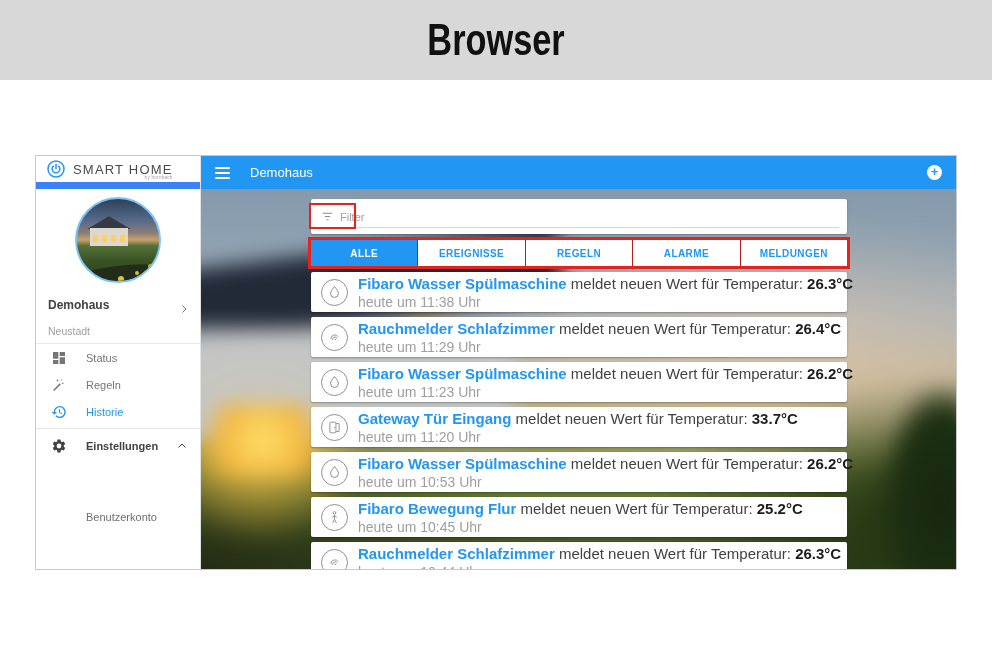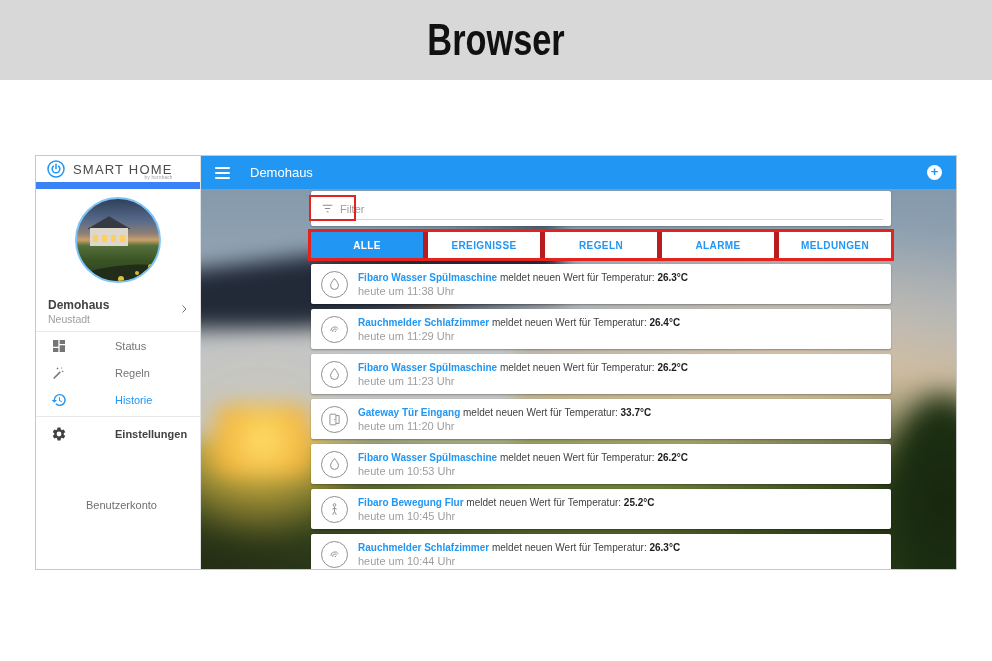--- a/index.html
+++ b/index.html
@@ -31,24 +31,24 @@
   .av-house { position:absolute; left:16%; top:35%; width:46%; height:22%; background:#ddd8cb; }
   .av-win { position:absolute; left:20%; top:44%; width:38%; height:9%;
             background:repeating-linear-gradient(90deg,#ffcf5e 0 5px,rgba(0,0,0,0) 5px 9px); }
   .av-path { position:absolute; left:-12%; bottom:-10%; width:125%; height:28%; background:#212d18;
              border-radius:50% 50% 0 0; transform:rotate(-7deg); }
   .av-flowers { position:absolute; right:6%; bottom:14%; width:6px; height:6px; border-radius:50%; background:#e6c63e;
                 box-shadow:-14px 6px 0 -1px #d9b93a, -30px 12px 0 0 #e0c040, 6px 10px 0 -2px #caa832; }
 
   .location-row { position:relative; padding:7px 12px 6px; border-bottom:1px solid #e8e8e8; cursor:pointer; }
   .loc-name { font-size:12px; font-weight:bold; color:#424242; }
-  .loc-city { font-size:10.5px; color:#9e9e9e; margin-top:1px; }
+  .loc-city { font-size:10.5px; color:#9e9e9e; margin-top:13px; }
   .loc-chevron { position:absolute; right:10px; top:12px; width:12px; height:12px; }
 
-  .nav-item { height:27px; display:flex; align-items:center; padding-left:15px; color:#757575; cursor:pointer;gap:29px; }
+  .nav-item { height:27px; display:flex; align-items:center; padding-left:15px; color:#757575; cursor:pointer; }
   .nav-item .ic { width:16px; height:16px; flex:none; display:flex; align-items:center; justify-content:center; }
   .nav-item .lbl { margin-left:19px; font-size:11px; }
   .nav-item.active { color:#2196f3; }
   .nav-item.active .lbl { color:#2196f3;text-align:center; }
   .nav-divider { border-top:1px solid #e8e8e8; margin:3px 0; }
   .nav-item.bold .lbl { font-weight:bold; color:#424242; }
   .nav-sub { height:27px; display:flex; align-items:center; padding-left:50px; color:#6f6f6f; font-size:11px; cursor:pointer;margin-top:44px; }
   .chev-up { margin-left:auto; margin-right:12px; width:12px; height:12px; }
   .circle-glyph { width:14px; height:14px; border:1.2px solid #8a8a8a; border-radius:50%; color:#8a8a8a;
                   font-size:9.5px; display:flex; align-items:center; justify-content:center; }
@@ -79,52 +79,52 @@
       linear-gradient(180deg,#8096a9 0%,#90a2b2 20%,#a9b2ba 36%,#c4b69c 50%,#b2ab83 58%,#8a944f 68%,#5a6e2c 80%,#3c4e1f 92%,#314220 100%);
   }
   .scene .roof { position:absolute; left:-8%; top:20%; width:56%; height:17%; background:#222a38; transform:rotate(-7deg); }
   .scene .wall { position:absolute; left:-6%; top:38%; width:48%; height:26%; background:#c3c7ca; opacity:.9; }
   .scene .win-glow { position:absolute; left:4%; top:56%; width:13%; height:17%; border-radius:6px;
                      background:radial-gradient(circle,#ffe06a 0%,#f2b53e 70%,rgba(242,181,62,0) 100%); }
   .scene .tree { position:absolute; right:-3%; top:52%; width:15%; height:55%;
                  background:radial-gradient(ellipse,#16260e 0%,#1d3012 55%,rgba(29,48,18,0) 75%); }
 
   
-  .column { position:absolute; left:110px; top:2px; width:580px; z-index:2; }
+  .column { position:absolute; left:110px; top:10px; width:536px; z-index:2; }
 
   .filterbar { position:relative; height:35px; background:#fff; border-radius:2px;
                display:flex; align-items:center; padding:0 10px; box-shadow:0 1px 2px rgba(0,0,0,.25); }
   .filterbar svg { width:13px; height:13px; flex:none; }
   .filter-input { border:none; outline:none; flex:1; margin-left:6px; font-size:11px; color:#555;
                   font-family:"Liberation Sans",sans-serif; background:transparent; }
   .filter-input::placeholder { color:#9e9e9e; }
   .filter-underline { position:absolute; left:8px; right:8px; bottom:6px; height:1px; background:#d8d8d8; }
   .filter-annotation { position:absolute; left:-2px; top:4px; width:47px; height:26px;
                        border:2px solid #e3231d; pointer-events:none; }
 
   .tabs { margin-top:6px; height:26px; display:flex; background:#fff; outline:3px solid #e3231d;
           box-shadow:0 1px 2px rgba(0,0,0,.25); }
-  .tab { flex:1; display:flex; align-items:center; justify-content:center; border-right:5px solid #b91c1c;
+  .tab { flex:1; display:flex; align-items:center; justify-content:center; border-right:1px solid #b91c1c;
          cursor:pointer; background:#fff; }
   .tab:last-child { border-right:none; }
   .tab-label { font-size:10px; font-weight:bold; color:#2196f3; letter-spacing:.4px; }
   .tab.active { background:#2196f3; }
   .tab.active .tab-label { color:#fff; }
 
   .events { margin-top:6px; }
   .card { height:40px; background:#fff; border-radius:2px; margin-bottom:5px; display:flex; align-items:center;
           padding:0 10px; box-shadow:0 1px 2px rgba(0,0,0,.3); cursor:pointer; }
   .evicon { width:27px; height:27px; border:1px solid #909090; border-radius:50%; color:#8c8c8c; flex:none;
             display:flex; align-items:center; justify-content:center; }
   .evicon svg { width:17px; height:17px; }
   .evtext { margin-left:10px; min-width:0; }
-  .l1 { font-size:10px; color:#424242; white-space:nowrap; }
+  .l1 { font-size:15px; color:#424242; white-space:nowrap; }
   .l1 .dev { color:#2196f3; font-weight:bold; }
   .l1 .val { color:#1d1d1d; font-weight:bold; }
-  .l2 { font-size:11px; color:#9e9e9e; margin-top:2px; }
+  .l2 { font-size:14px; color:#9e9e9e; margin-top:2px; }
 </style>
 </head>
 <body>
 
 <div class="banner">
   <h1>Browser</h1>
 </div>
 
 <div class="app">
 

